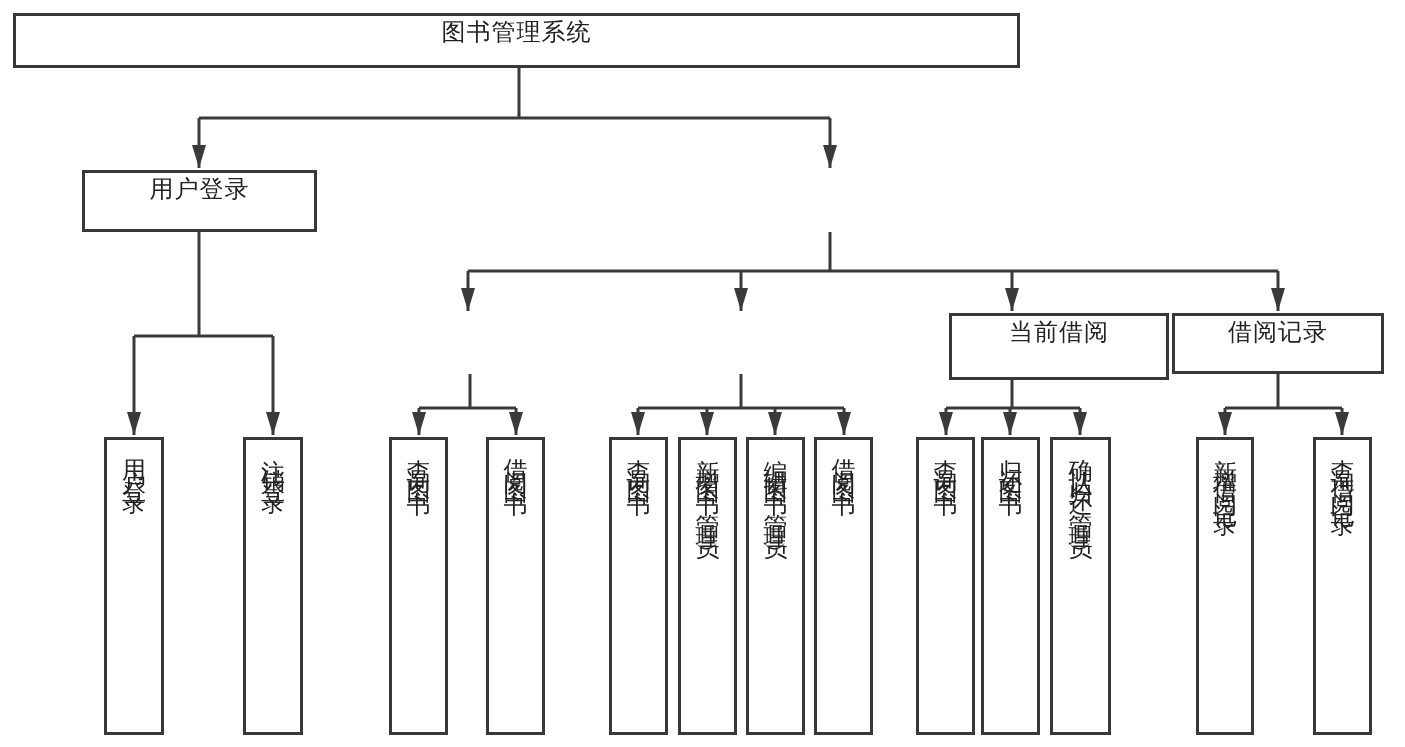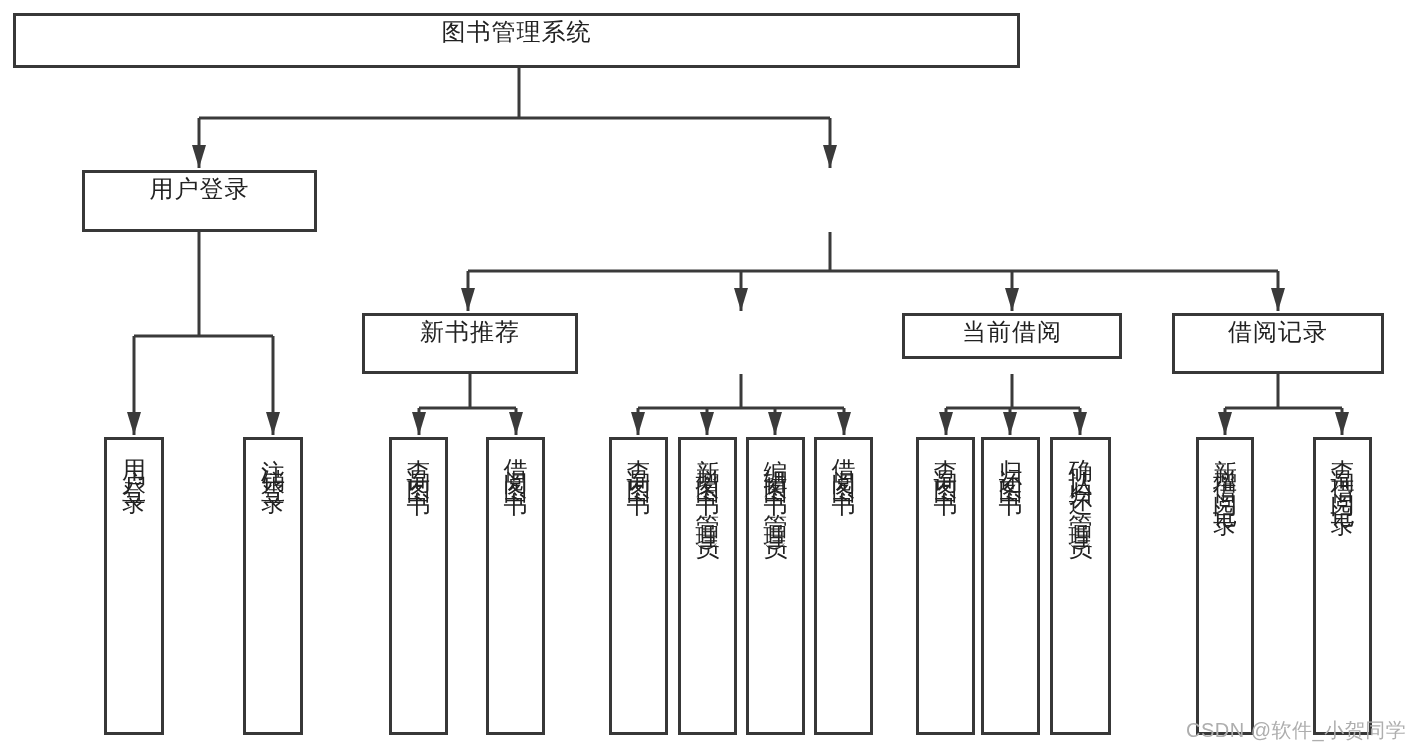--- a/index.html
+++ b/index.html
@@ -51,21 +51,21 @@
     letter-spacing: 11px;
   }
   
   .n-root   { left: 13px;   top: 13px;  width: 1007px; height: 55px; }
   
   .n-ul     { left: 82px;   top: 170px; width: 235px;  height: 62px; }
   .n-bm     { left: 712px;  top: 170px; width: 235px;  height: 62px; }
   
   .n-nb     { left: 362px;  top: 313px; width: 216px;  height: 61px; }
   .n-bb     { left: 631px;  top: 313px; width: 221px;  height: 61px; }
-  .n-cb     { left: 902px;  top: 313px; width: 220px;  height: 46px; }
+  .n-cb     { left: 949px;  top: 313px; width: 220px;  height: 67px; }
   .n-br     { left: 1172px; top: 313px; width: 212px;  height: 61px; }
   
   .leaf     { top: 437px; height: 298px; }
   .n-ul1 { left: 104px;  width: 60px; }
   .n-ul2 { left: 243px;  width: 60px; }
   .n-nb1 { left: 389px;  width: 59px; }
   .n-nb2 { left: 486px;  width: 59px; }
   .n-bb1 { left: 609px;  width: 59px; }
   .n-bb2 { left: 678px;  width: 59px; }
   .n-bb3 { left: 746px;  width: 59px; }
@@ -127,23 +127,20 @@
   </svg>
 
   <div class="box n-root">
     <span>图书管理系统</span>
   </div>
 
   <div class="box n-ul">
     <span>用户登录</span>
   </div>
 
-  <div class="box n-nb">
-    <span>新书推荐</span>
-  </div>
   <div class="box n-cb">
     <span>当前借阅</span>
   </div>
   <div class="box n-br">
     <span>借阅记录</span>
   </div>
 
   <div class="box vbox leaf n-ul1">
     <span>用户登录</span>
   </div>
@@ -181,15 +178,14 @@
     <span>确认归还（管理员）</span>
   </div>
 
   <div class="box vbox leaf n-br1">
     <span>新增借阅记录</span>
   </div>
   <div class="box vbox leaf n-br2">
     <span>查询借阅记录</span>
   </div>
 
-  <div class="watermark">CSDN @软件_小贺同学</div>
 
 </div>
 
 </body></html>

